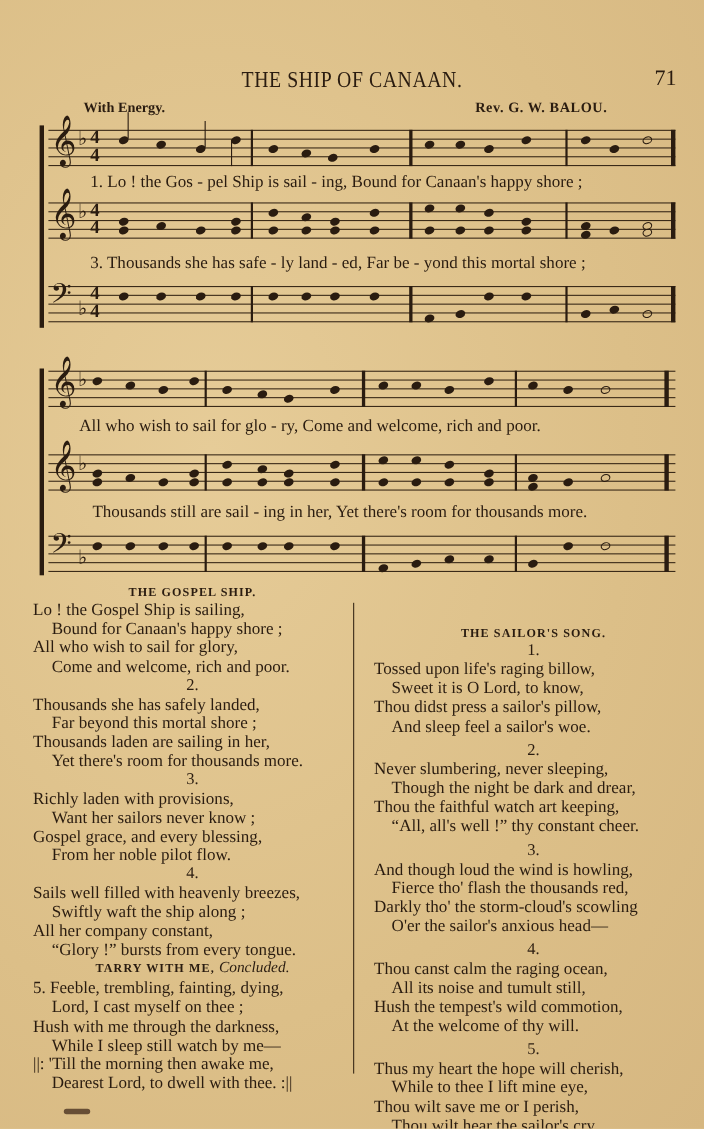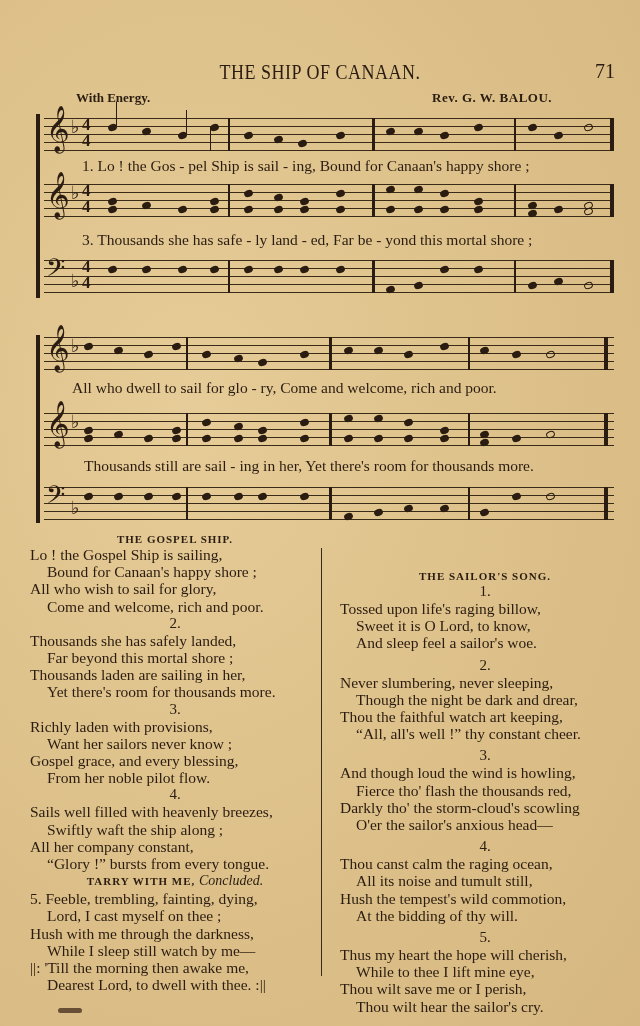--- a/index.html
+++ b/index.html
@@ -192,21 +192,21 @@
         <div class="note" style="left:214px;top:22px"></div>
         <div class="note" style="left:256px;top:14px"></div>
       <div class="note" style="left:300px;top:10px"></div>
         <div class="note" style="left:330px;top:10px"></div>
         <div class="note" style="left:360px;top:14px"></div>
         <div class="note" style="left:396px;top:6px"></div>
       <div class="note" style="left:436px;top:10px"></div>
         <div class="note" style="left:468px;top:14px"></div>
         <div class="note half" style="left:502px;top:14px"></div>
     </div>
-    <div class="lyric" style="left:36px;top:46px;">All who dwell to sail for glo - ry, Come and welcome, rich and poor.</div>
+    <div class="lyric" style="left:36px;top:46px;">All who wish to sail for glo - ry, Come and welcome, rich and poor.</div>
 
     <div class="staff" style="top:80px;">
       <div class="line" style="top:0"></div>
         <div class="line" style="top:8px"></div>
         <div class="line" style="top:16px"></div>
         <div class="line" style="top:24px"></div>
         <div class="line" style="top:32px"></div>
       <span class="clef">𝄞</span>
       <span class="flat">♭</span>
       <div class="barline" style="left:142px"></div>
@@ -306,36 +306,37 @@
     <div class="vline indent">Dearest Lord, to dwell with thee. :||</div>
   </div>
 
   <div class="divider"></div>
 
   <div class="col-right">
     <div class="hymn-title">THE SAILOR'S SONG.</div>
     <div class="vnum">1.</div>
     <div class="vline">Tossed upon life's raging billow,</div>
     <div class="vline indent">Sweet it is O Lord, to know,</div>
+    <div class="vline">Thou didst press a sailor's pillow,</div>
     <div class="vline indent">And sleep feel a sailor's woe.</div>
     <div class="vnum" style="margin-top:5px">2.</div>
     <div class="vline">Never slumbering, never sleeping,</div>
     <div class="vline indent">Though the night be dark and drear,</div>
     <div class="vline">Thou the faithful watch art keeping,</div>
     <div class="vline indent">“All, all's well !” thy constant cheer.</div>
     <div class="vnum" style="margin-top:5px">3.</div>
     <div class="vline">And though loud the wind is howling,</div>
     <div class="vline indent">Fierce tho' flash the thousands red,</div>
     <div class="vline">Darkly tho' the storm-cloud's scowling</div>
     <div class="vline indent">O'er the sailor's anxious head—</div>
     <div class="vnum" style="margin-top:5px">4.</div>
     <div class="vline">Thou canst calm the raging ocean,</div>
     <div class="vline indent">All its noise and tumult still,</div>
     <div class="vline">Hush the tempest's wild commotion,</div>
-    <div class="vline indent">At the bidding of thy will.</div>
+    <div class="vline indent">At the welcome of thy will.</div>
     <div class="vnum" style="margin-top:5px">5.</div>
     <div class="vline">Thus my heart the hope will cherish,</div>
     <div class="vline indent">While to thee I lift mine eye,</div>
     <div class="vline">Thou wilt save me or I perish,</div>
     <div class="vline indent">Thou wilt hear the sailor's cry.</div>
   </div>
 
   <div class="smudge"></div>
 </div>
 

